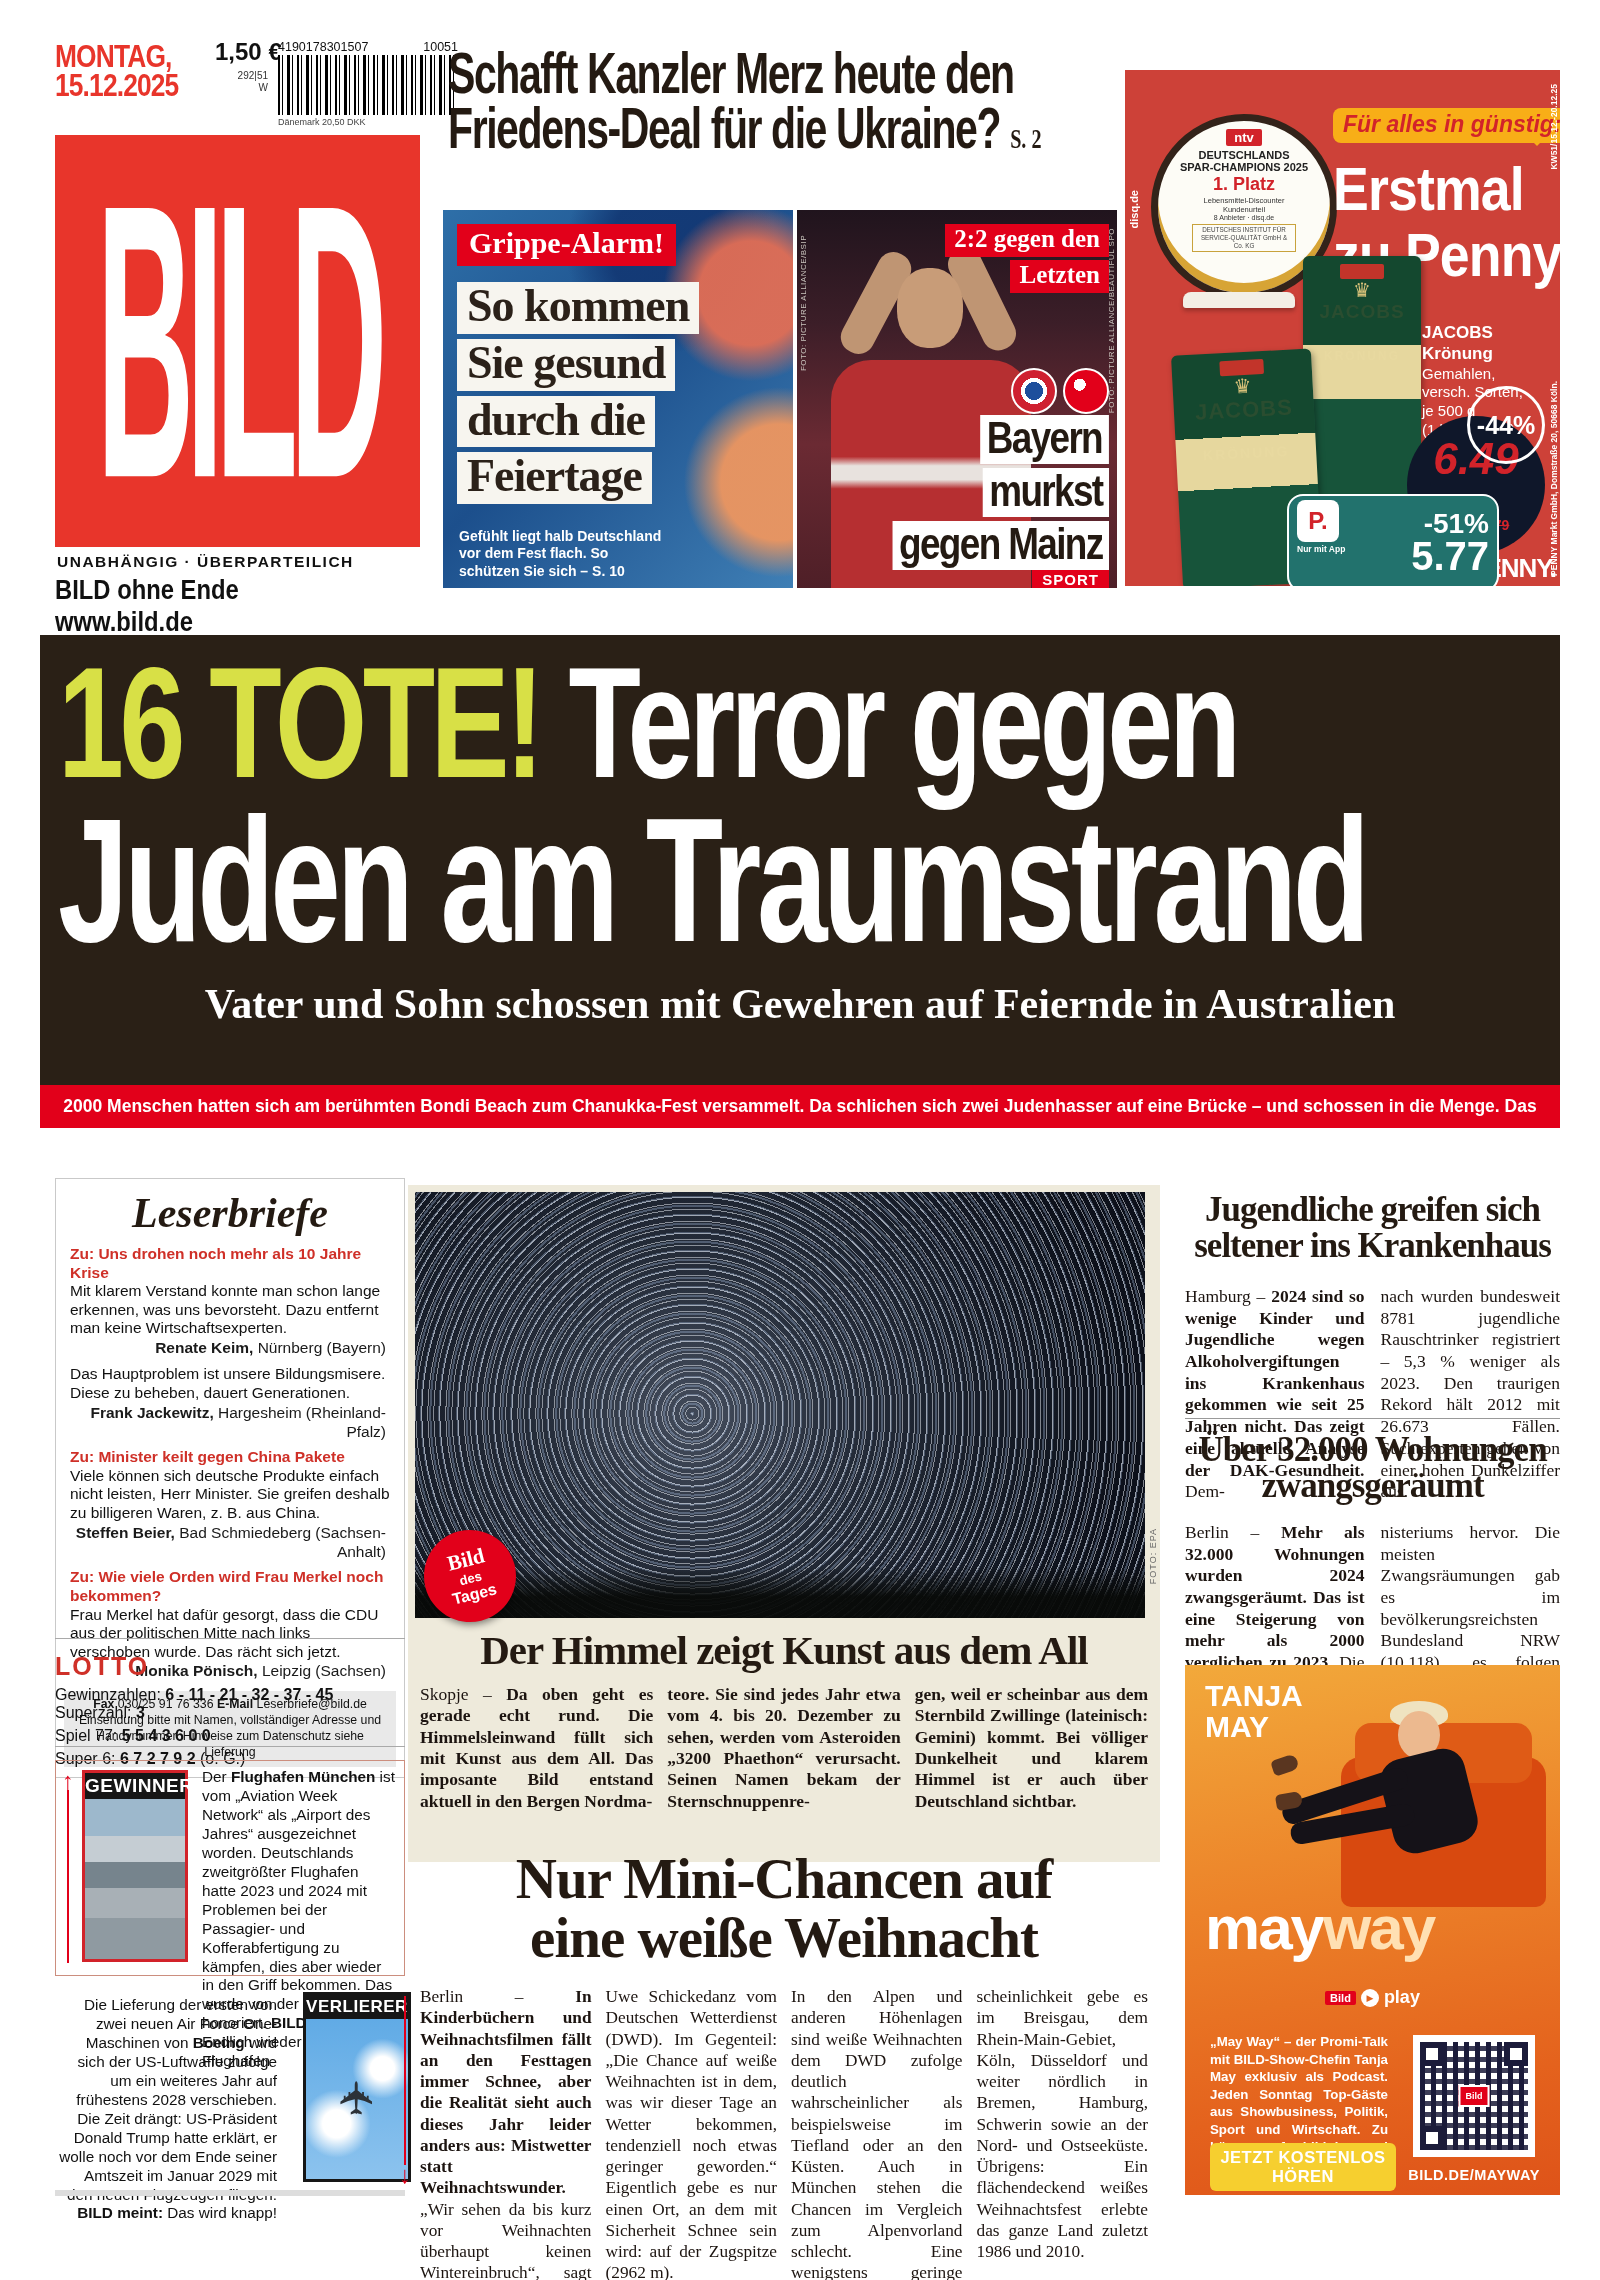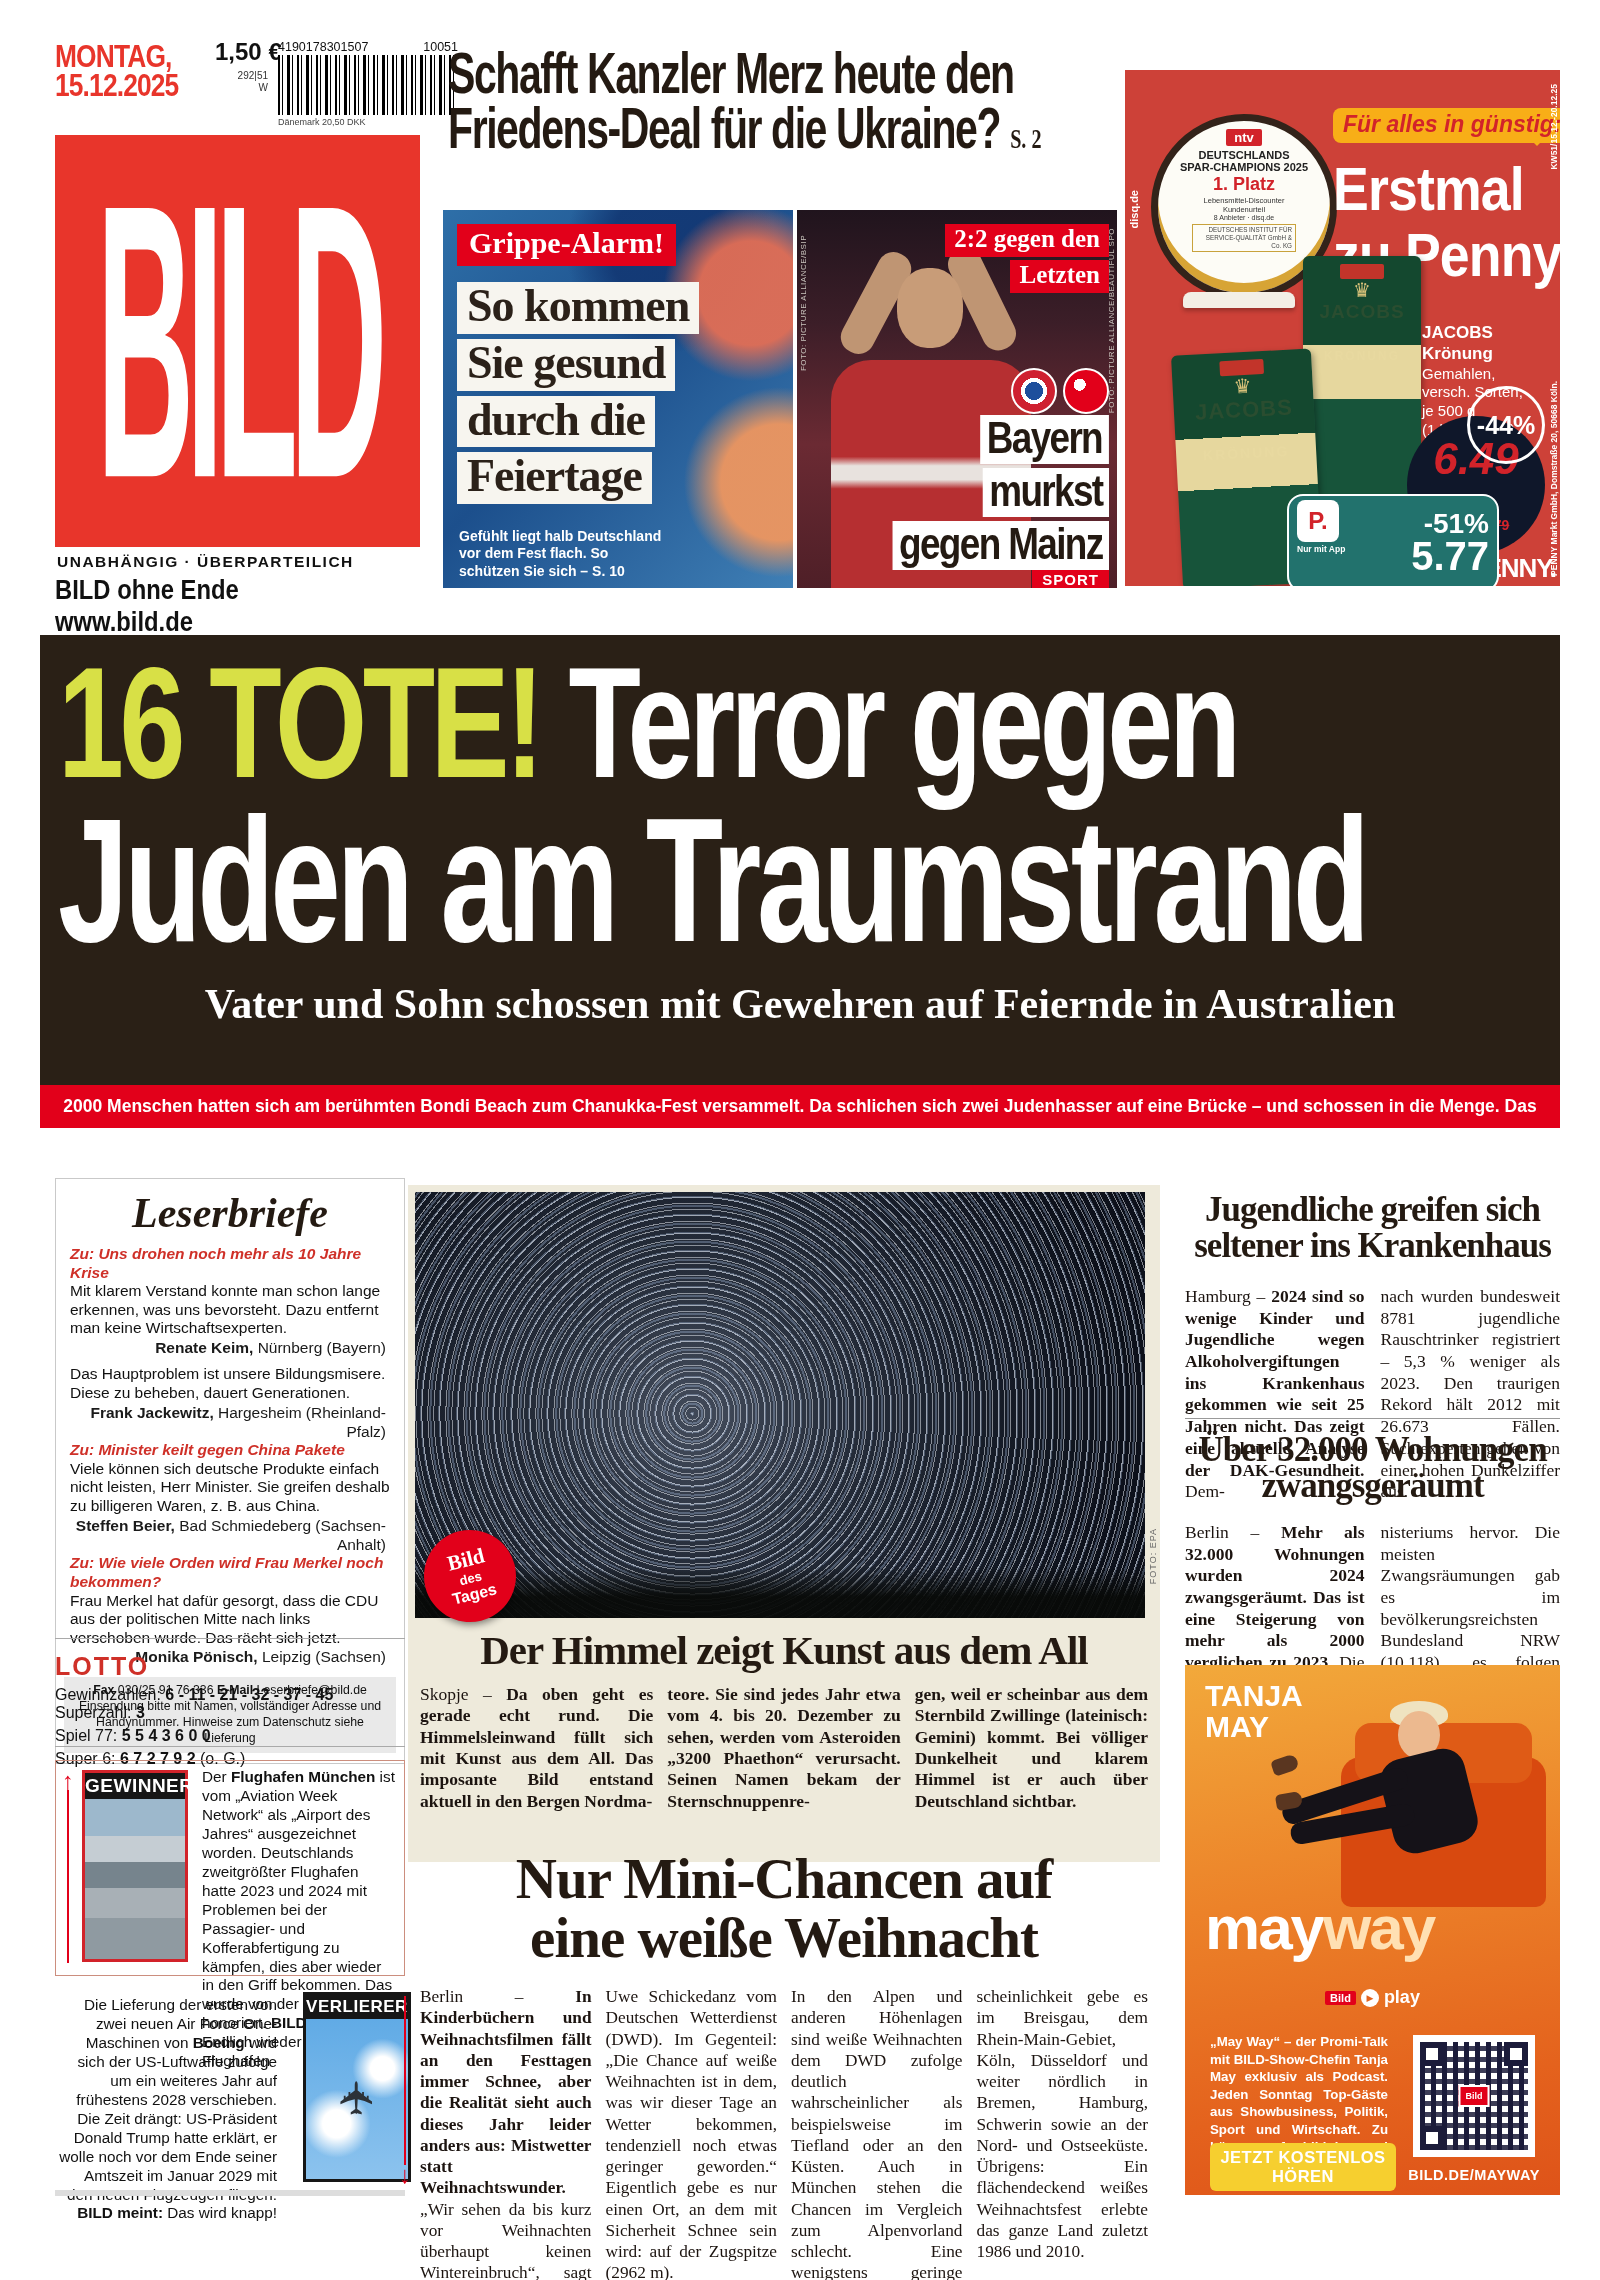--- a/index.html
+++ b/index.html
@@ -61,21 +61,21 @@
   .bchips{position:absolute;right:8px;top:205px;text-align:right;}
   .bchips .row{margin-bottom:4px;}
   .bchip{display:inline-block;background:#fff;color:#241a12;font-weight:900;font-size:45px;line-height:1.02;
     letter-spacing:-2px;padding:0 8px 3px;transform:scaleX(.82);transform-origin:right center;}
   .sport{position:absolute;right:8px;top:360px;background:#e2001a;color:#fff;font-weight:900;font-size:15px;padding:1px 10px 2px;letter-spacing:1px;}
   .credit{font-size:8px;color:#c9c4bd;letter-spacing:.5px;}
 
   
   .penny{left:1125px;top:70px;width:435px;height:516px;background:#cd4138;overflow:hidden;}
   .medal{position:absolute;left:26px;top:44px;width:172px;height:172px;border-radius:50%;background:#fdfcf6;
-    border:7px solid #33231a;box-shadow:inset 0 -10px 0 #d7a435;display:flex;flex-direction:column;align-items:center;text-align:right;}
+    border:7px solid #33231a;box-shadow:inset 0 -10px 0 #d7a435;display:flex;flex-direction:column;align-items:center;text-align:center;}
   .ntv{background:#d2232a;color:#fff;font-weight:900;font-size:13px;padding:1px 8px;border-radius:2px;margin:8px 0 3px;}
   .m1{font-size:11px;font-weight:900;color:#222;}
   .m3{color:#d2232a;font-weight:900;font-size:18px;margin:1px 0;}
   .m4{font-size:7.5px;font-weight:400;color:#333;line-height:1.2;}
   .m6{font-size:7px;color:#333;}
   .m7{font-size:6.3px;border:1px solid #c8a23c;color:#444;margin-top:3px;padding:1px 3px;width:96px;line-height:1.25;}
   .pedestal{position:absolute;left:58px;top:222px;width:112px;height:16px;background:#f3efe6;border-radius:8px 8px 3px 3px;box-shadow:0 3px 4px rgba(0,0,0,.25);}
   .disq{position:absolute;left:3px;top:120px;color:#fff;font-size:11px;font-weight:700;}
   .bubble{position:absolute;left:208px;top:38px;background:#f8ae17;border-radius:8px;padding:3px 10px 5px;
     color:#d2232a;font-weight:900;font-style:italic;font-size:23px;white-space:nowrap;}
@@ -116,21 +116,21 @@
        transform:scaleX(.72);transform-origin:left top;white-space:nowrap;}
   .bsub{margin-top:20px;text-align:center;color:#fff;font-family:"Liberation Serif",serif;font-weight:700;font-size:42px;}
   .redbar{left:40px;top:1085px;width:1520px;height:43px;background:#e2001a;color:#fff;font-weight:800;
     font-size:17.5px;text-align:center;line-height:43px;}
 
   
   .beige{left:408px;top:1185px;width:752px;height:677px;background:#eeeadb;}
 
   .lb{left:55px;top:1178px;width:350px;border:1px solid #c9c9c9;background:#fff;padding:8px 14px 0;box-sizing:border-box;}
   .lb-title{font-family:"Liberation Serif",serif;font-style:italic;font-weight:700;font-size:42px;text-align:center;color:#241a12;margin:2px 0 8px;}
-  .topic{color:#cf3028;font-weight:800;font-size:15.5px;line-height:1.2;font-style:italic;}
+  .topic{color:#cf3028;font-weight:800;font-size:15.5px;line-height:1.2;margin-top:7px;}
   .lbody{font-size:15.5px;line-height:1.2;color:#111;}
   .auth{text-align:right;font-size:15.5px;padding-right:4px;line-height:1.25;}
   .auth .an{font-weight:800;}
   .lb-foot{background:#e9e9e9;margin:10px -6px 10px;padding:6px 8px;font-size:12.3px;text-align:center;line-height:1.3;color:#111;}
   .hr{border-top:1px solid #a9a9a9;}
 
   .lotto{left:55px;top:1652px;width:350px;}
   .lt{color:#cf3028;font-weight:900;font-size:25px;letter-spacing:2px;}
   .ll{font-size:16px;margin-top:5px;color:#111;}
   .ll b{font-weight:800;}

